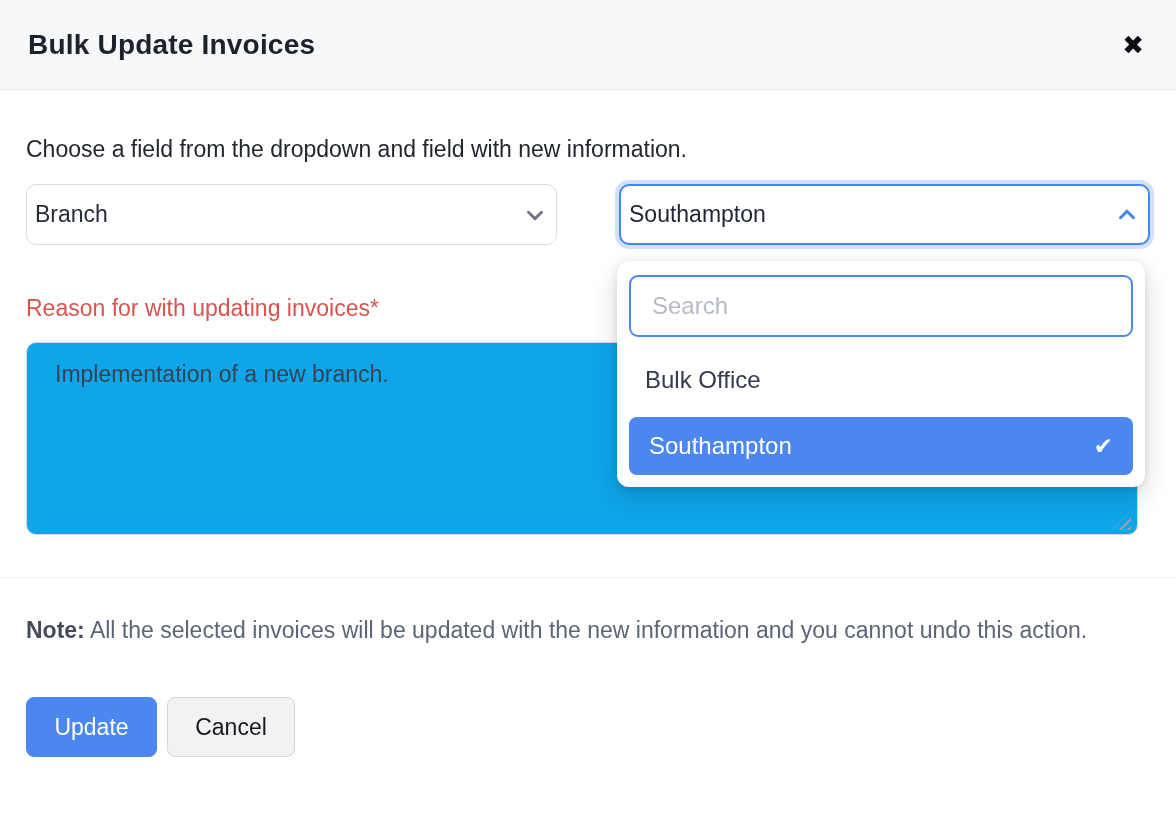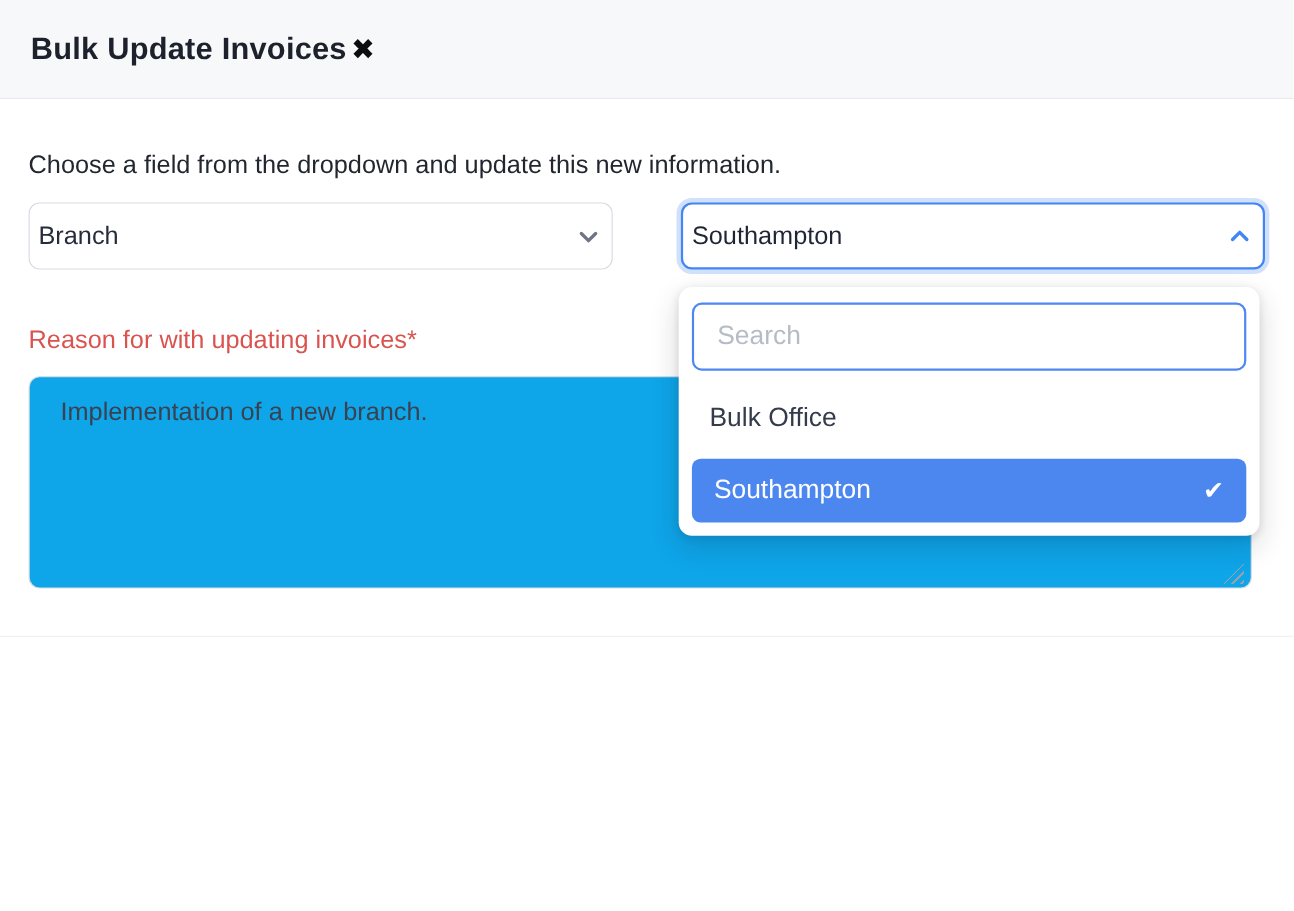--- a/index.html
+++ b/index.html
@@ -16,20 +16,21 @@
     overflow: hidden;
   }
 
   
   .modal-header {
     height: 90px;
     background: #f7f8fa;
     border-bottom: 1px solid #e9ebef;
     display: flex;
     align-items: center;
+    justify-content: space-between;
     padding: 0 28px;
   }
   .modal-title {
     font-size: 28px;
     font-weight: 600;
     color: #1c212c;
     letter-spacing: 0.2px;
   }
   .close-btn {
     background: none;
@@ -202,21 +203,21 @@
 <div class="modal">
 
   <div class="modal-header">
     <div class="modal-title">Bulk Update Invoices</div>
     <button class="close-btn">
       <span>✖</span>
     </button>
   </div>
 
   <div class="modal-body">
-    <div class="instruction">Choose a field from the dropdown and update this new information.</div>
+    <div class="instruction">Choose a field from the dropdown and field with new information.</div>
 
     <div class="selects-row">
       <div class="select select-field">
         <span>Branch</span>
         <span class="chev">
           <svg width="26" height="26" viewBox="0 0 24 24" fill="none">
             <path d="M6 9.5l6 6 6-6" stroke="#6f7586" stroke-width="2.8" stroke-linecap="round" stroke-linejoin="round"></path>
           </svg>
         </span>
       </div>
@@ -245,14 +246,22 @@
       <span>Bulk Office</span>
     </div>
     <div class="dropdown-option selected">
       <span>Southampton</span>
       <span class="check">✔</span>
     </div>
   </div>
 
   <div class="divider"></div>
 
+  <div class="modal-footer">
+    <p class="note"><strong>Note:</strong><span> All the selected invoices will be updated with the new information and you cannot undo this action.</span></p>
+
+    <div class="actions">
+      <button class="btn btn-update">Update</button>
+      <button class="btn btn-cancel">Cancel</button>
+    </div>
+  </div>
 
 </div>
 
 </body></html>

